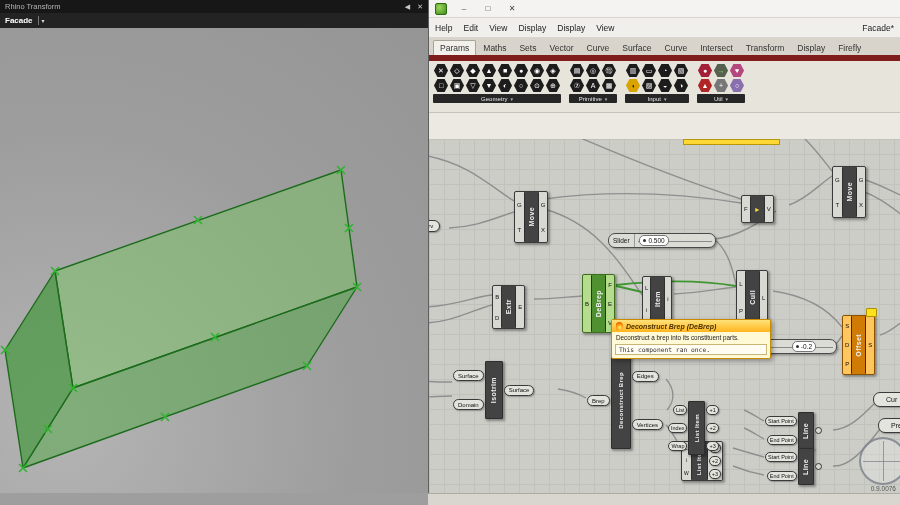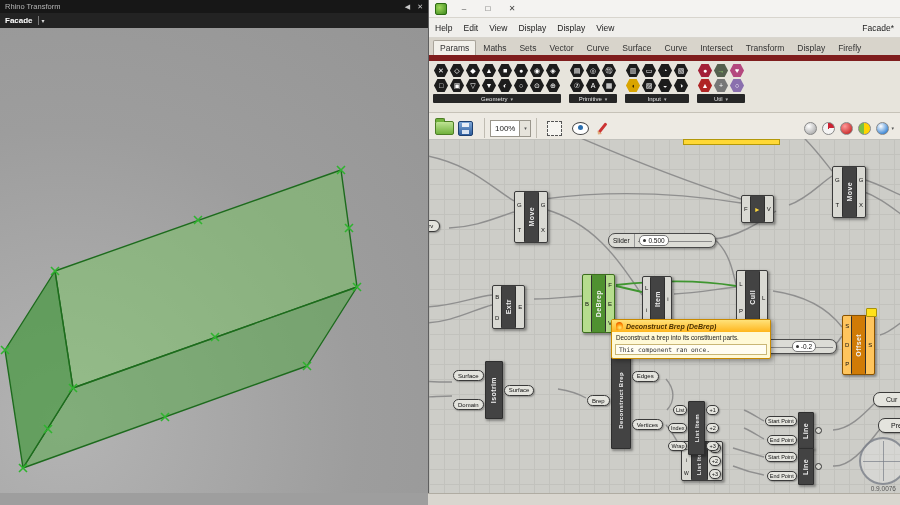--- a/index.html
+++ b/index.html
@@ -268,40 +268,20 @@
           <span class="hex">+</span>
           <span class="hex">○</span>
         </div>
       <div class="grp-label">
           <span>Util</span>
           <span class="caret">▾</span>
         </div>
     </div>
   </div>
 
-  <div class="gh-toolbar2">
-    <span class="tb-folder"></span>
-    <span class="tb-save"></span>
-    <span class="vdiv"></span>
-    <span class="zoom-box">
-        <span>100%</span>
-      </span>
-    <span class="zoom-caret">▾</span>
-    <span class="vdiv"></span>
-    <span class="tb-sel"></span>
-    <span class="tb-eye"></span>
-    <span class="tb-pen"></span>
-    <span class="spacer"></span>
-    <span class="orb gray"></span>
-    <span class="orb redstripe"></span>
-    <span class="orb red"></span>
-    <span class="orb gy"></span>
-    <span class="orb blue"></span>
-    <span class="orb-caret">▾</span>
-  </div>
 
   <div class="canvas">
     <svg class="wires" width="480" height="360">
       <path d="M-6,16 C40,24 62,48 85,62"></path>
       <path d="M20,89 C48,88 68,78 85,73"></path>
       <path d="M115,60 C190,50 255,55 312,64"></path>
       <path d="M115,70 C170,85 195,130 213,156"></path>
       <path d="M140,-6 C200,20 262,44 312,60"></path>
       <path d="M285,100 C308,98 330,84 347,72"></path>
       <path d="M360,66 C378,60 392,44 403,37"></path>

